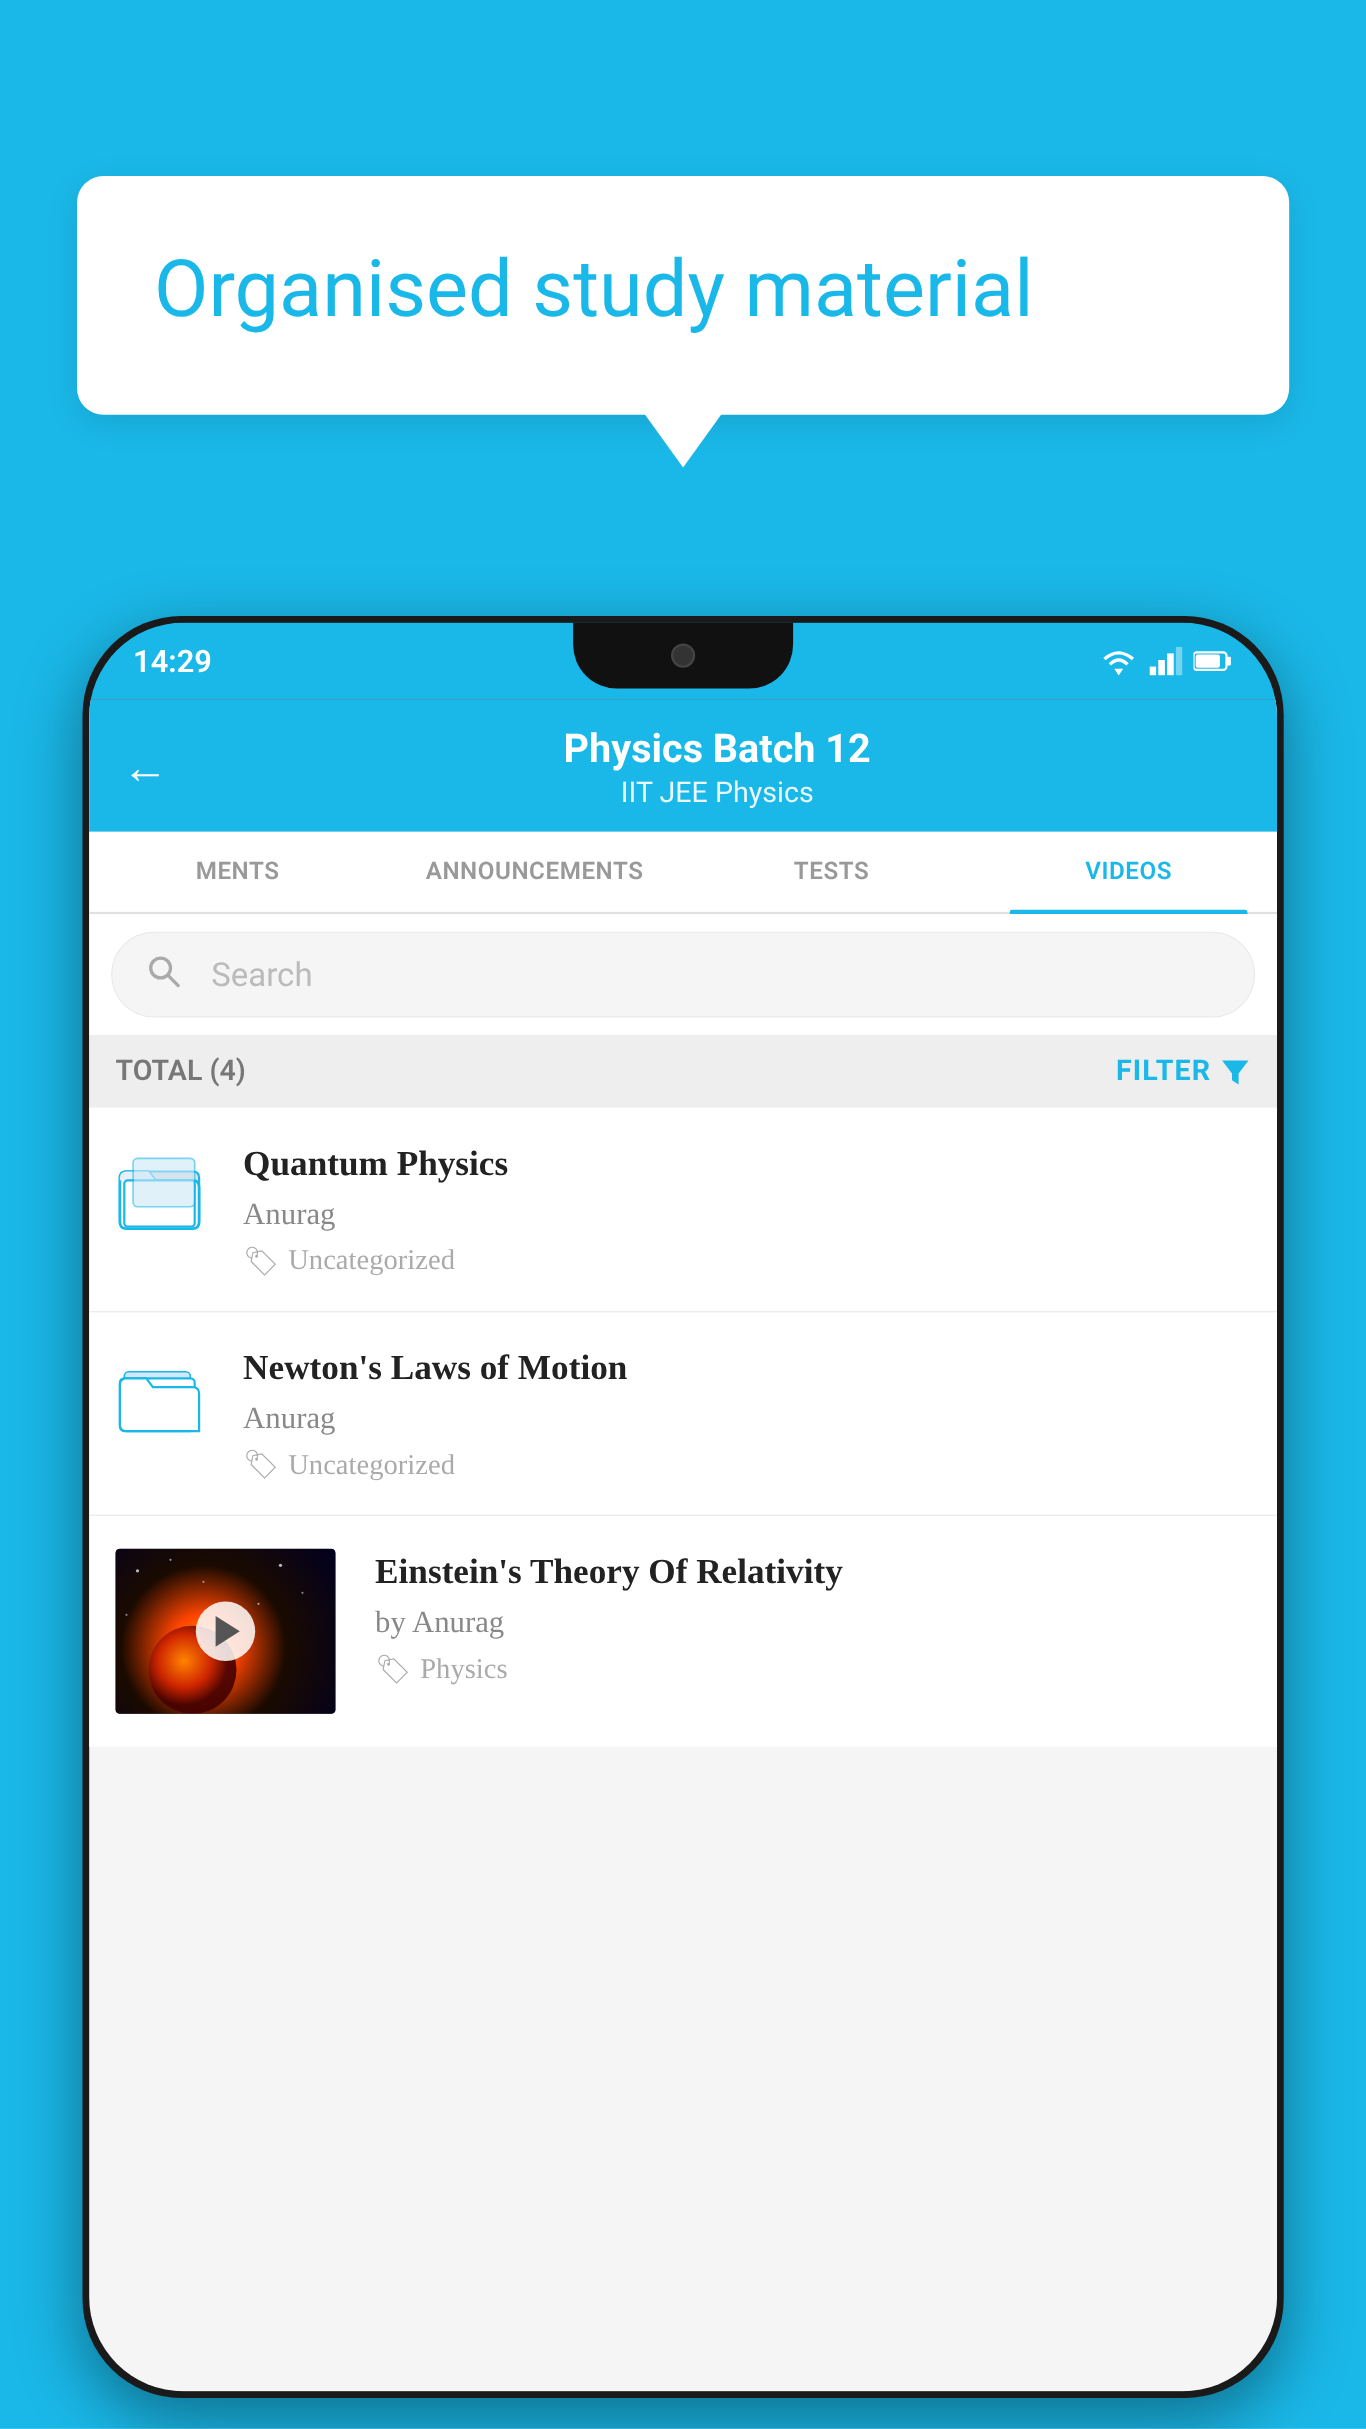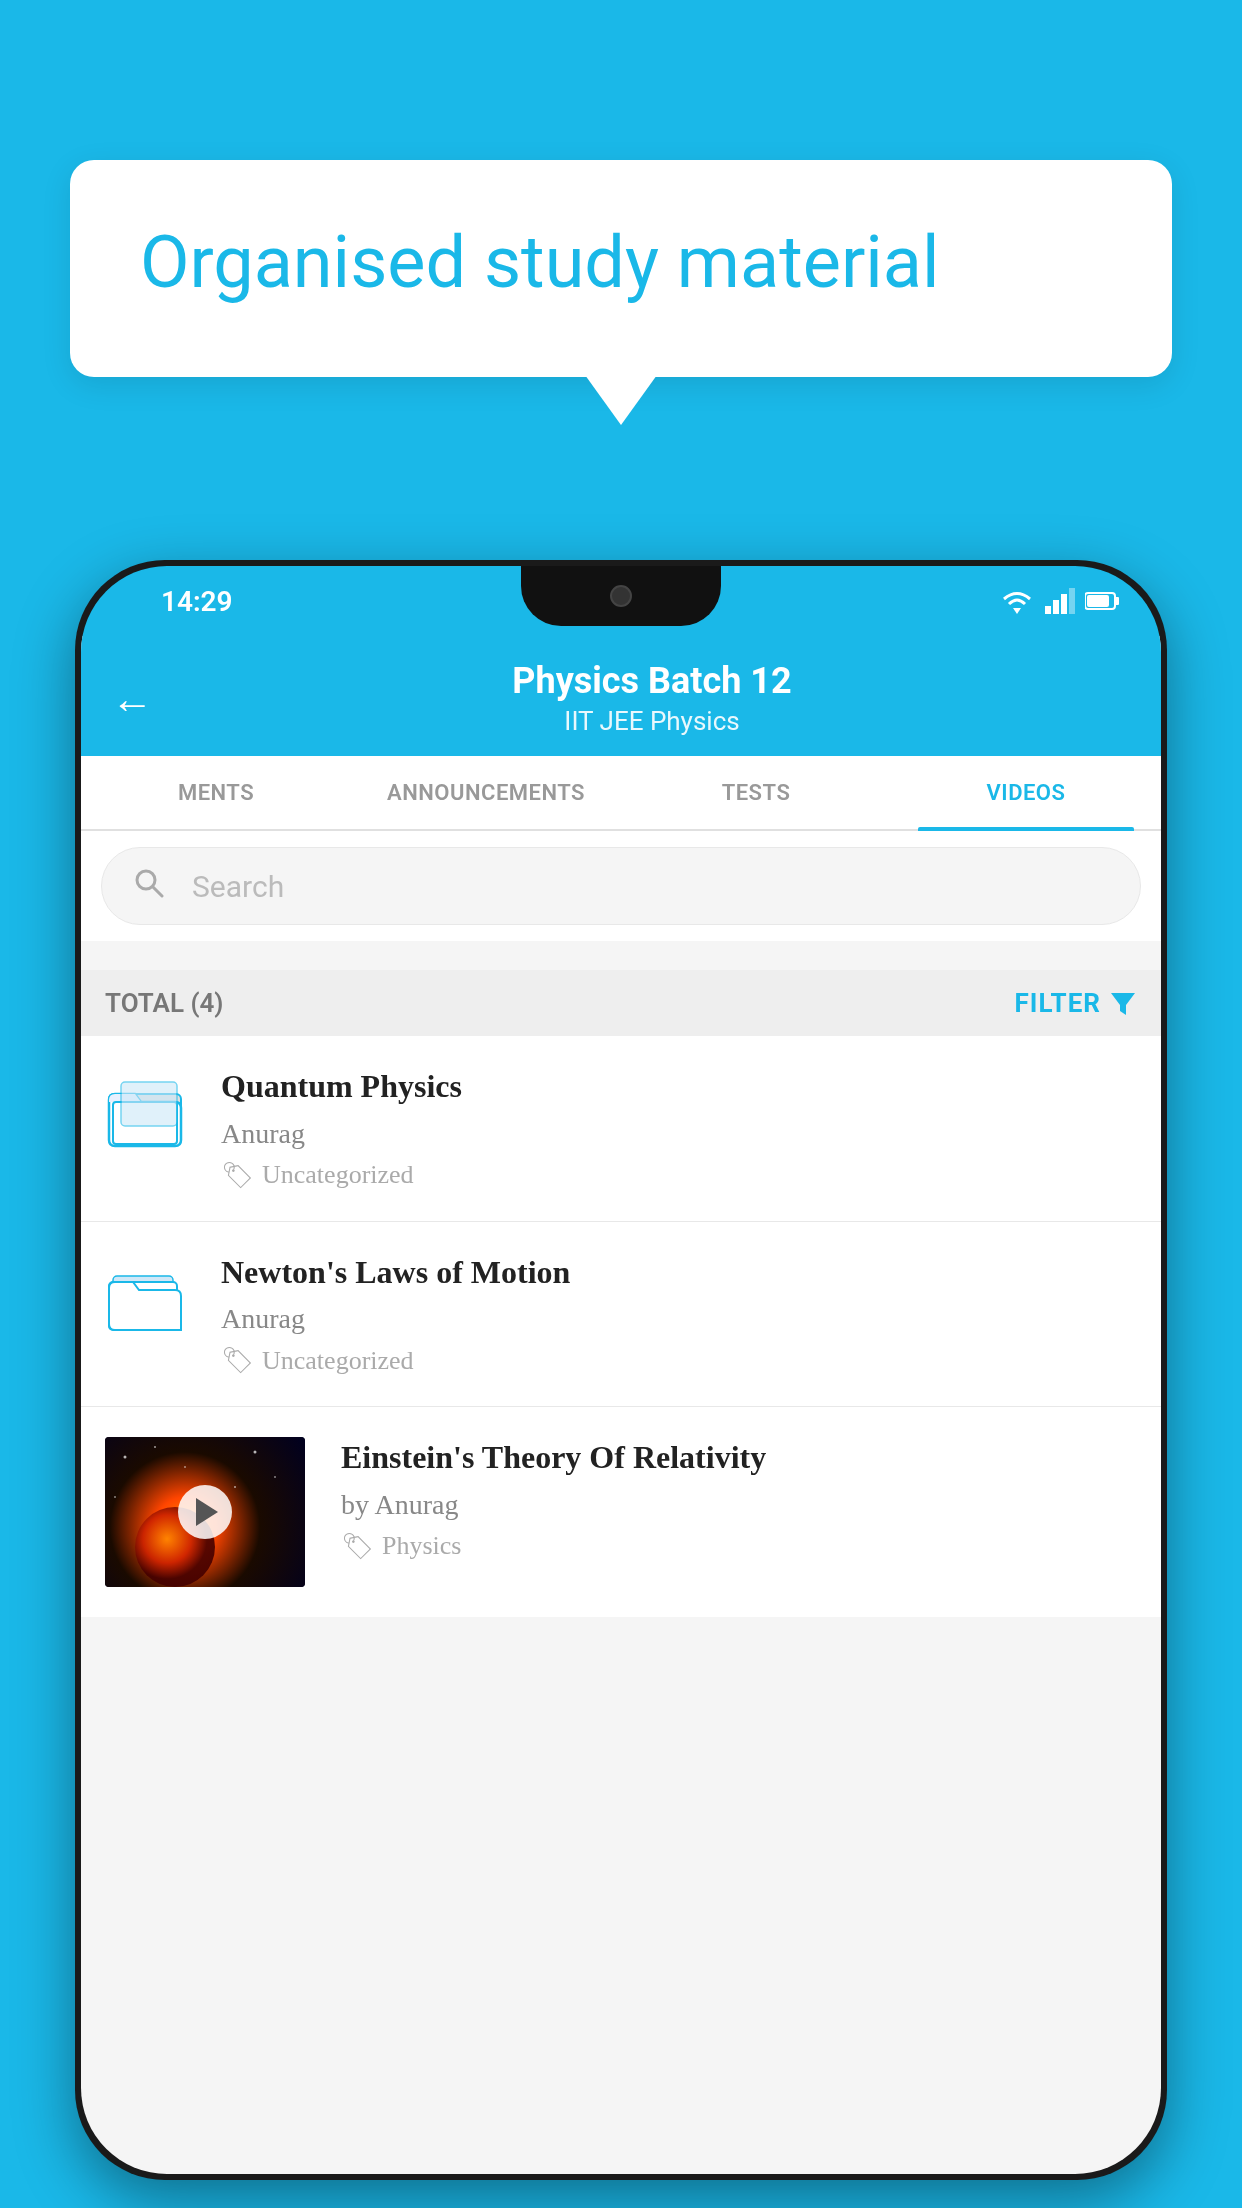--- a/index.html
+++ b/index.html
@@ -109,21 +109,20 @@
       display: flex;
       align-items: center;
       justify-content: space-between;
       padding: 0 40px;
       z-index: 50;
     }
     .status-time {
       color: white;
       font-size: 28px;
       font-weight: 600;
-      margin-left: 40px;
     }
     .status-icons {
       display: flex;
       align-items: center;
       gap: 10px;
     }
 
     
     .app-screen {
       position: absolute;
@@ -219,21 +218,20 @@
       color: #bbb;
     }
 
     
     .filter-bar {
       background: #eeeeee;
       padding: 18px 24px;
       display: flex;
       justify-content: space-between;
       align-items: center;
-      margin-top: 29px;
     }
     .total-label {
       font-size: 26px;
       color: #777;
       font-weight: 600;
     }
     .filter-btn {
       display: flex;
       align-items: center;
       gap: 8px;

